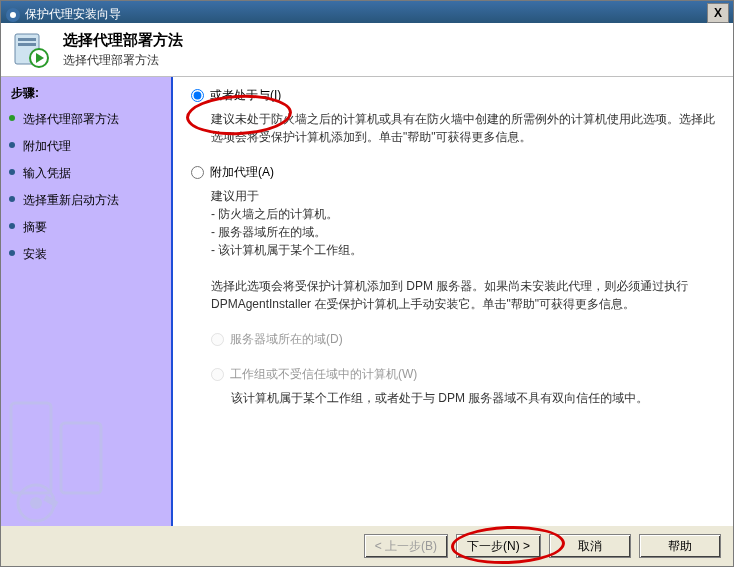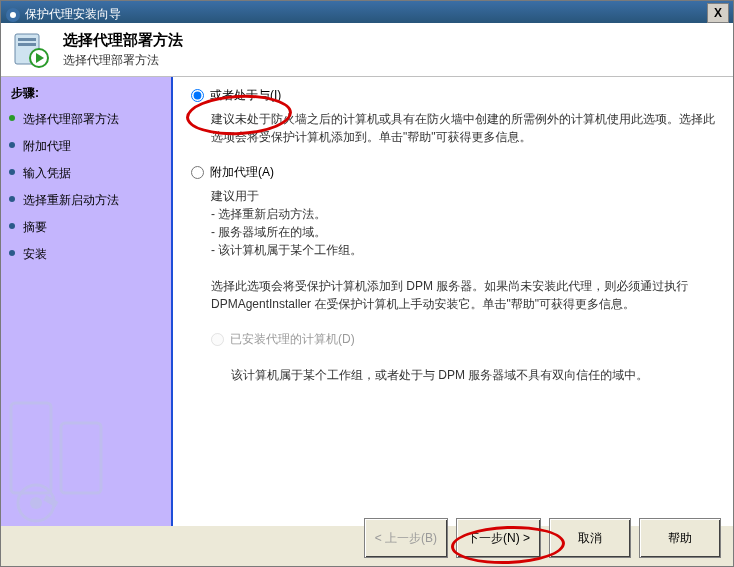--- a/index.html
+++ b/index.html
@@ -23,21 +23,21 @@
   .content{flex:1;padding:10px 18px 0 18px;overflow:auto;position:relative}
   .opt-group{margin-bottom:18px}
   .opt-row{display:flex;align-items:center}
   .opt-row input[type=radio]{margin:0 6px 0 0}
   .opt-label{font-size:12px}
   .opt-desc{margin:6px 0 0 20px;font-size:12px;color:#333;line-height:1.5}
   .disabled{color:#9a9a9a}
   .disabled input{opacity:.6}
   .sub-indent{margin-left:20px}
   .buttons{position:absolute;right:12px;bottom:8px;display:flex;gap:8px}
-  .btn{min-width:82px;height:40px;background:#ece9d8;border:1px solid #808080;box-shadow:inset 1px 1px 0 #fff,inset -1px -1px 0 #404040;font-size:12px;cursor:pointer;padding:0 10px}
+  .btn{min-width:82px;height:24px;background:#ece9d8;border:1px solid #808080;box-shadow:inset 1px 1px 0 #fff,inset -1px -1px 0 #404040;font-size:12px;cursor:pointer;padding:0 10px}
   .btn:disabled{color:#9a9a9a;cursor:default}
   .circle{position:absolute;border:3px solid #d40000;border-radius:50%;pointer-events:none}
   .circle.c1{left:185px;top:94px;width:100px;height:34px;transform:rotate(-3deg)}
   .circle.c2{left:450px;bottom:2px;width:108px;height:32px;transform:rotate(-2deg)}
 </style>
 </head>
 <body>
 
 <div class="window">
 
@@ -100,36 +100,40 @@
         <div class="opt-desc">建议未处于防火墙之后的计算机或具有在防火墙中创建的所需例外的计算机使用此选项。选择此选项会将受保护计算机添加到。单击"帮助"可获得更多信息。</div>
       </div>
 
       <div class="opt-group">
         <label class="opt-row">
           <input type="radio" name="deploy" style="">
           <span class="opt-label">附加代理(A)</span>
         </label>
         <div class="opt-desc">
           <div>建议用于</div>
-          <div>- 选择重新启动方法。</div>
+          <div>- 防火墙之后的计算机。</div>
           <div>- 服务器域所在的域。</div>
           <div>- 该计算机属于某个工作组。</div>
           <br>
           <div>选择此选项会将受保护计算机添加到 DPM 服务器。如果尚未安装此代理，则必须通过执行 DPMAgentInstaller 在受保护计算机上手动安装它。单击"帮助"可获得更多信息。</div>
         </div>
       </div>
 
       <div class="opt-group disabled sub-indent">
         <label class="opt-row">
           <input type="radio" name="sub" disabled="" style="">
-          <span class="opt-label">已安装代理的计算机(D)</span>
+          <span class="opt-label">服务器域所在的域(D)</span>
         </label>
       </div>
 
       <div class="opt-group disabled sub-indent">
+        <label class="opt-row">
+          <input type="radio" name="sub" disabled="" style="">
+          <span class="opt-label">工作组或不受信任域中的计算机(W)</span>
+        </label>
         <div class="opt-desc">该计算机属于某个工作组，或者处于与 DPM 服务器域不具有双向信任的域中。</div>
       </div>
 
     </div>
   </div>
 
   <div class="buttons">
     <button class="btn" disabled="">&lt; 上一步(B)</button>
     <button class="btn">下一步(N) &gt;</button>
     <button class="btn">取消</button>

